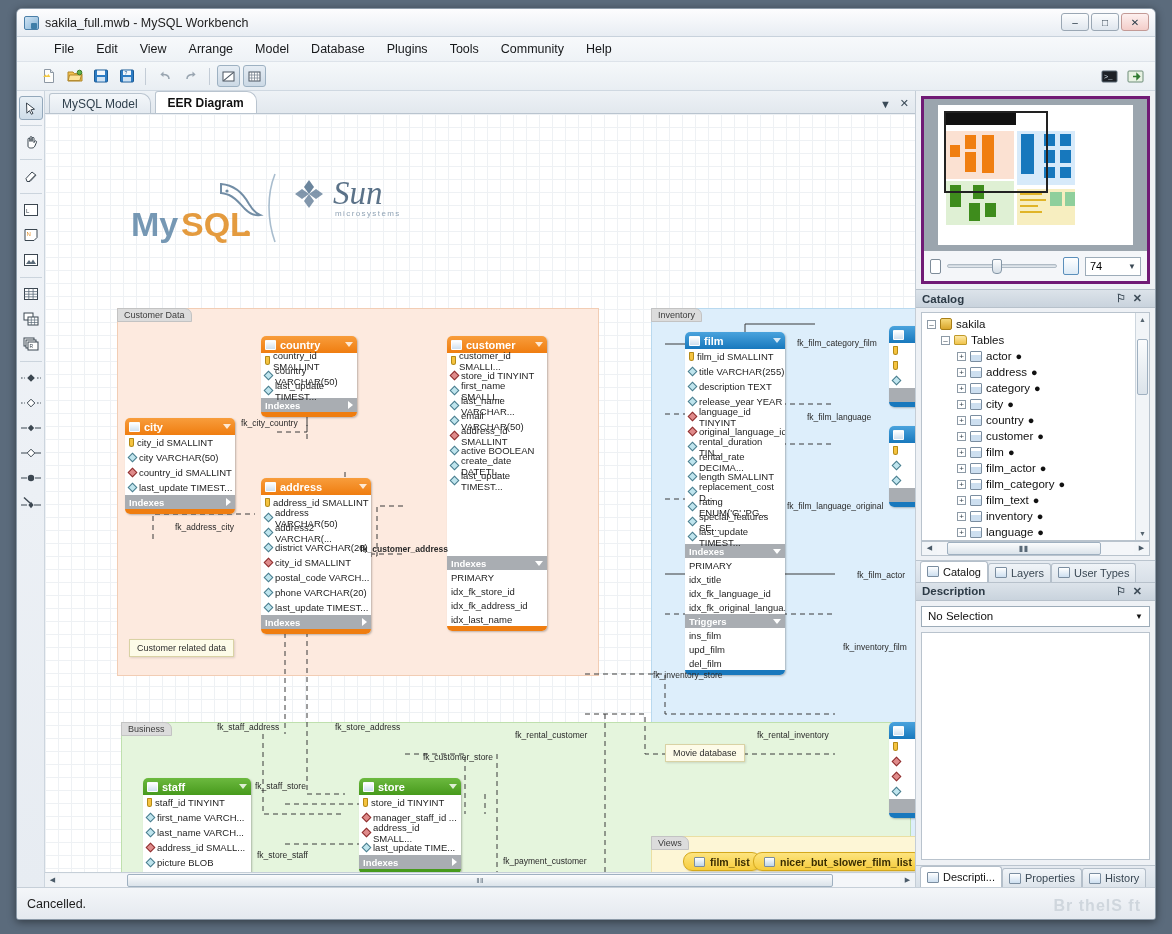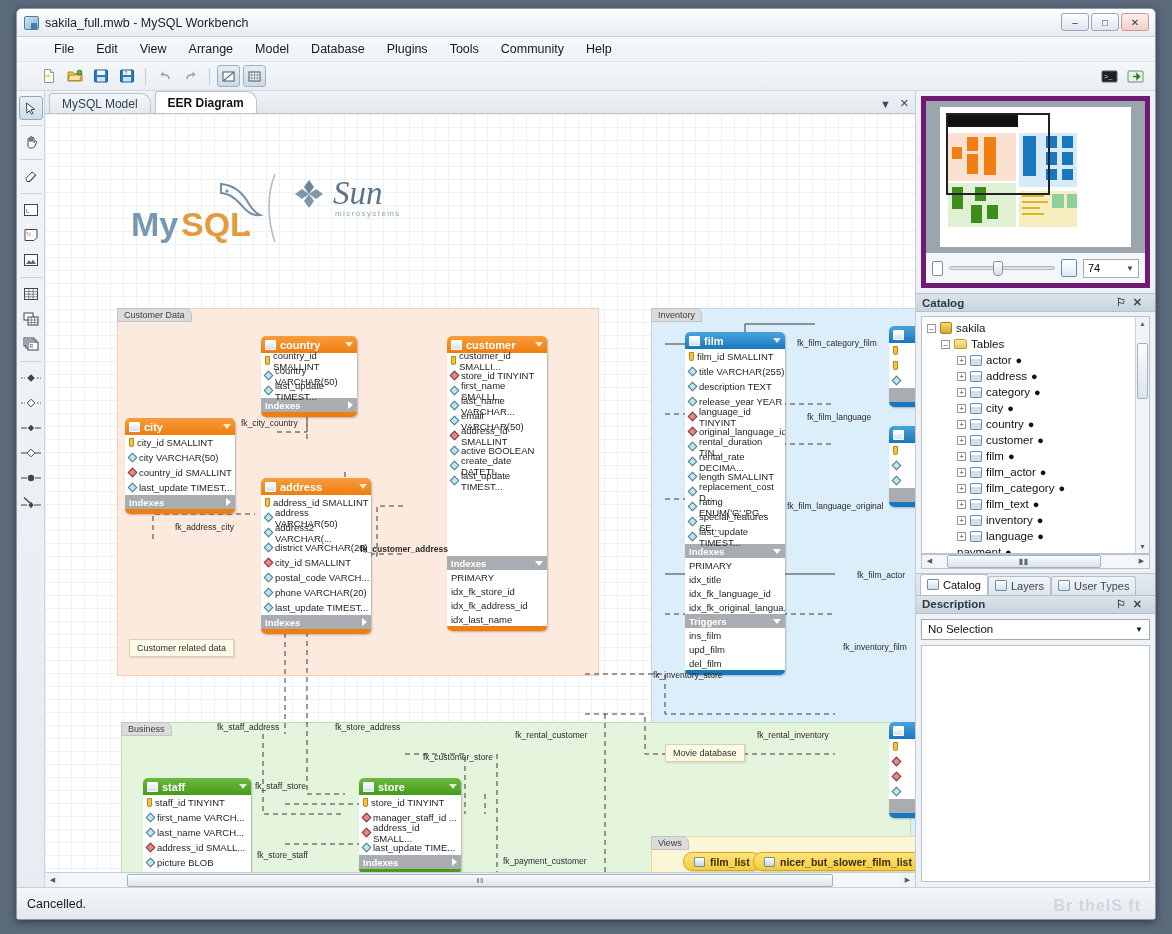--- a/index.html
+++ b/index.html
@@ -144,21 +144,21 @@
   .rel { position:absolute; font-size:8.5px; color:#2a2a2a; white-space:nowrap; }
   
   .hscroll { height:15px; background:#f0f3f6; border-top:1px solid #c6cfd8; display:flex; align-items:center; }
   .sb-arrow { width:15px;height:13px;display:flex;align-items:center;justify-content:center;font-size:7px;color:#4a5a68; }
   .sb-track { flex:1; height:13px; background:#f4f6f9; position:relative; }
   .sb-thumb { position:absolute; top:0; height:13px; border:1px solid #9fb0c0; border-radius:2px;
       background:linear-gradient(#fbfcfd,#dbe3ea); display:flex;align-items:center;justify-content:center;
       font-size:8px;color:#5a6a78; letter-spacing:.5px; }
   
   .dock { width:240px; background:#eef1f5; border-left:1px solid #c4cdd6; display:flex; flex-direction:column; }
-  .navpanel { margin:5px; border:5px solid #701a75; background:#fff; }
+  .navpanel { margin:5px; border:3px solid #701a75; background:#fff; }
   .navview { height:152px; background:#9ba5ae; position:relative; padding:6px 14px; }
   .navpage { position:absolute; left:14px; top:6px; right:14px; bottom:6px; background:#fff; }
   .navvp { position:absolute; border:2px solid #222; }
   .navrow { height:30px; display:flex; align-items:center; gap:6px; padding:0 6px; background:#f4f6f9; }
   .zicon-s { width:11px;height:15px;border:1px solid #7e8c99;border-radius:2px;background:#fff; }
   .zicon-l { width:16px;height:18px;border:1px solid #5b8fbb;border-radius:2px;background:linear-gradient(#fff,#dceaf6); }
   .ztrack { flex:1; height:4px; background:linear-gradient(#c9d2da,#e8edf2); border:1px solid #b0bbc5; border-radius:2px; position:relative; }
   .zthumb { position:absolute; left:41%; top:-6px; width:10px; height:15px; border:1px solid #8496a6;
      border-radius:2px 2px 4px 4px; background:linear-gradient(#fcfdfe,#d5dee6); }
   .zcombo { width:56px;height:19px;border:1px solid #9dacb9;background:#fff; display:flex;
@@ -1075,20 +1075,34 @@
         <span class="sp"></span>
         <span class="pin">⚐</span>
         <span class="pin">✕</span>
       </div>
       <div class="combo">
         <span>No Selection</span>
         <span style="font-size:8px;">▼</span>
       </div>
       <div class="descbody"></div>
 
+      <div class="tabsdock" id="btabs">
+          <div class="dtab active">
+            <span style="width: 12px; height: 11px; border: 1px solid rgb(122, 141, 160); border-radius: 1px; background: linear-gradient(rgb(255, 255, 255), rgb(205, 223, 240)); flex: 0 0 auto;"></span>
+            <span>Descripti...</span>
+          </div>
+          <div class="dtab">
+            <span style="width: 12px; height: 11px; border: 1px solid rgb(122, 141, 160); border-radius: 1px; background: linear-gradient(rgb(255, 255, 255), rgb(205, 223, 240)); flex: 0 0 auto;"></span>
+            <span>Properties</span>
+          </div>
+          <div class="dtab">
+            <span style="width: 12px; height: 11px; border: 1px solid rgb(122, 141, 160); border-radius: 1px; background: linear-gradient(rgb(255, 255, 255), rgb(205, 223, 240)); flex: 0 0 auto;"></span>
+            <span>History</span>
+          </div>
+        </div>
     </div>
   </div>
 
   <div class="statusbar">
     <span>Cancelled.</span>
     <span class="brand">Br thelS ft</span>
   </div>
 </div>
 
 </body></html>

